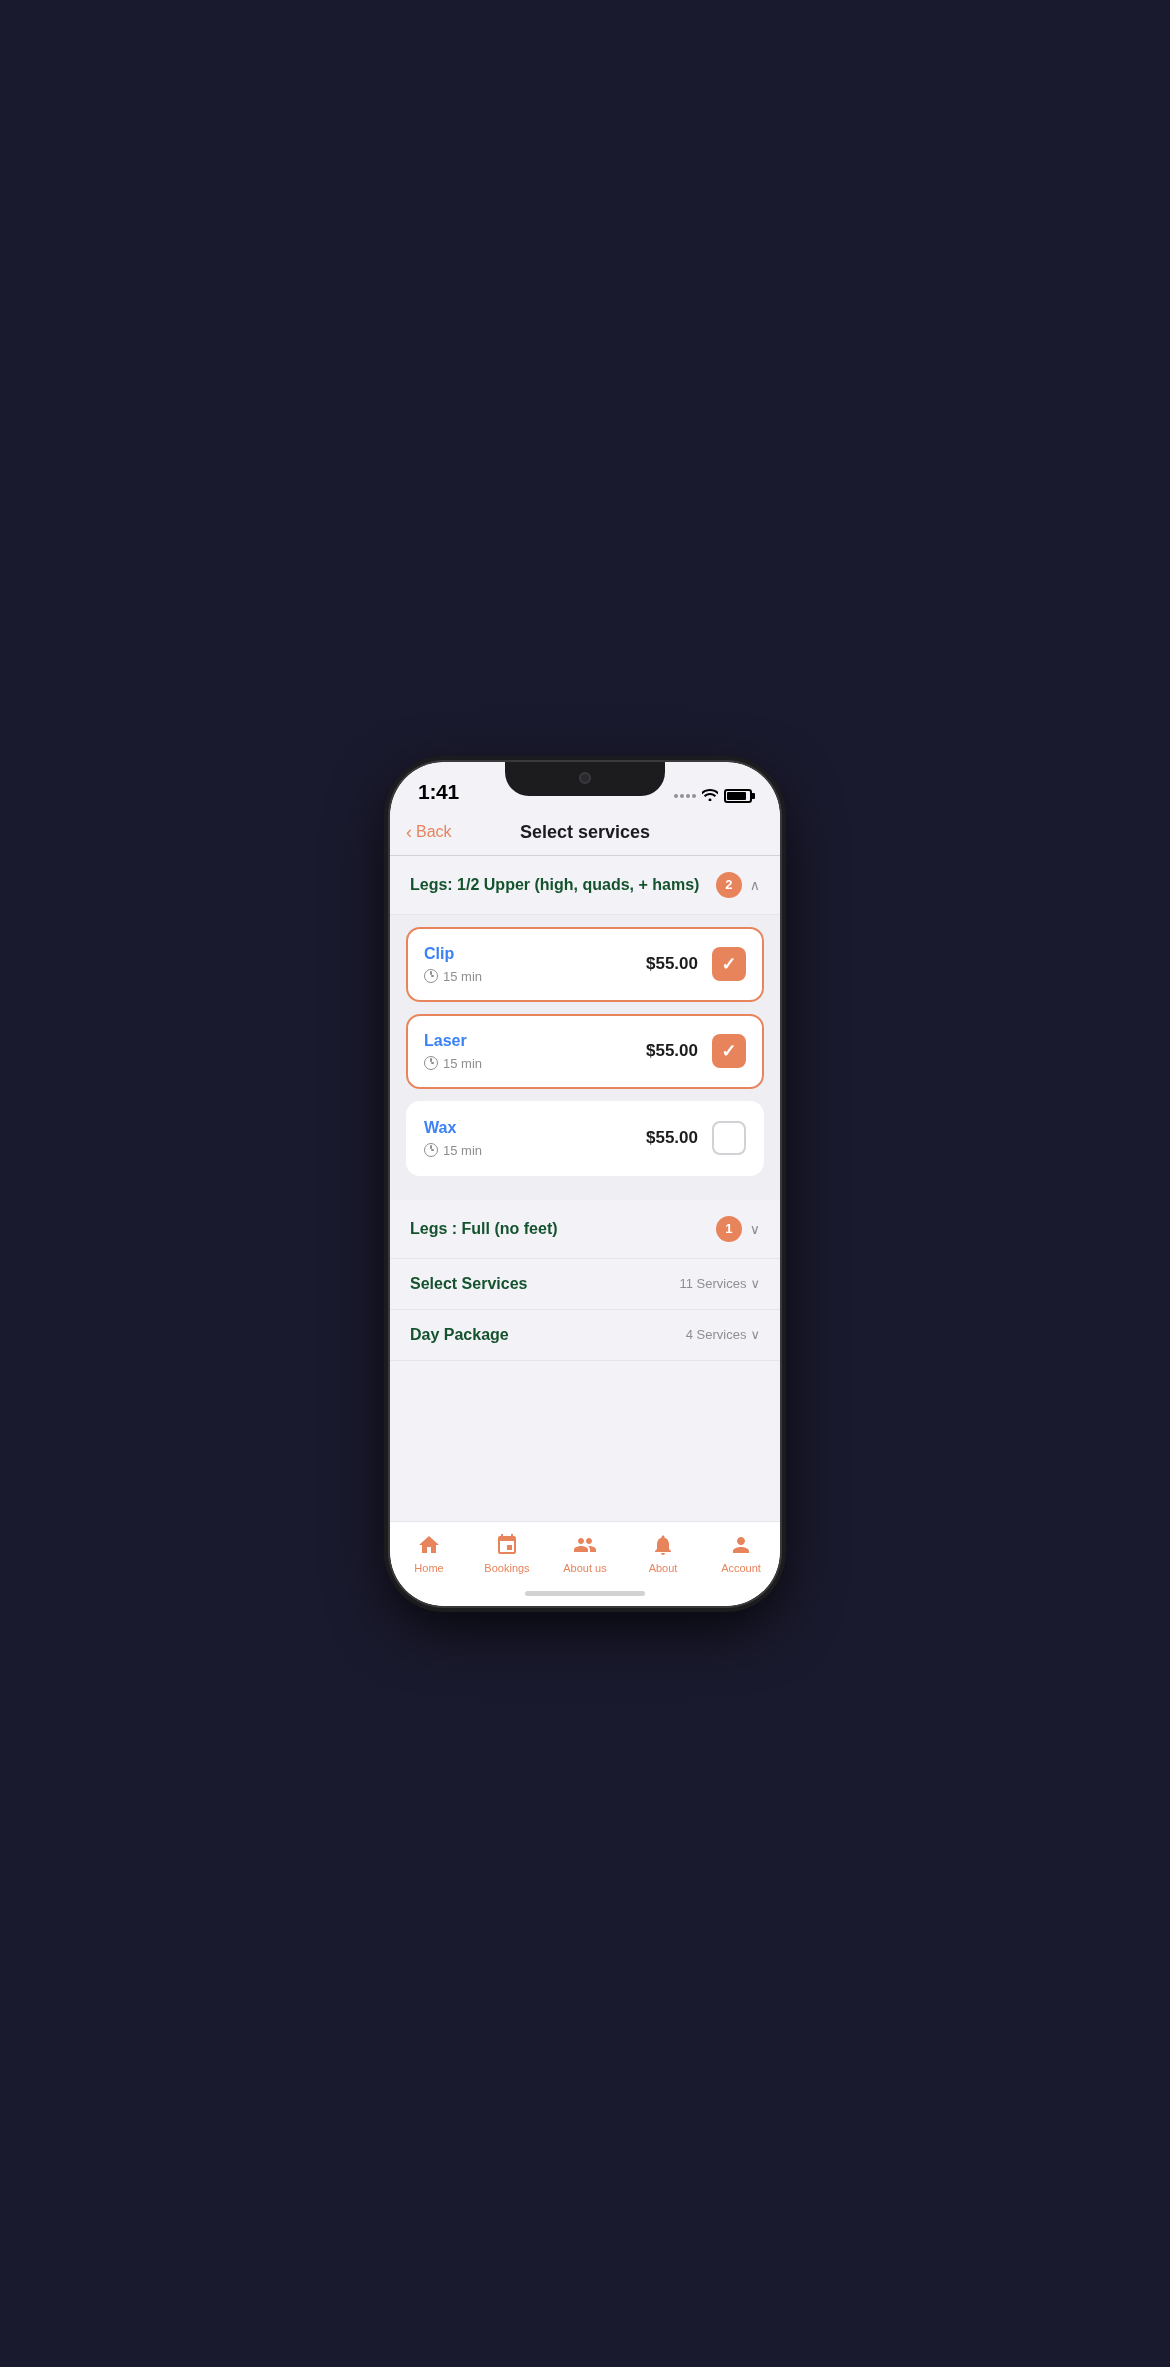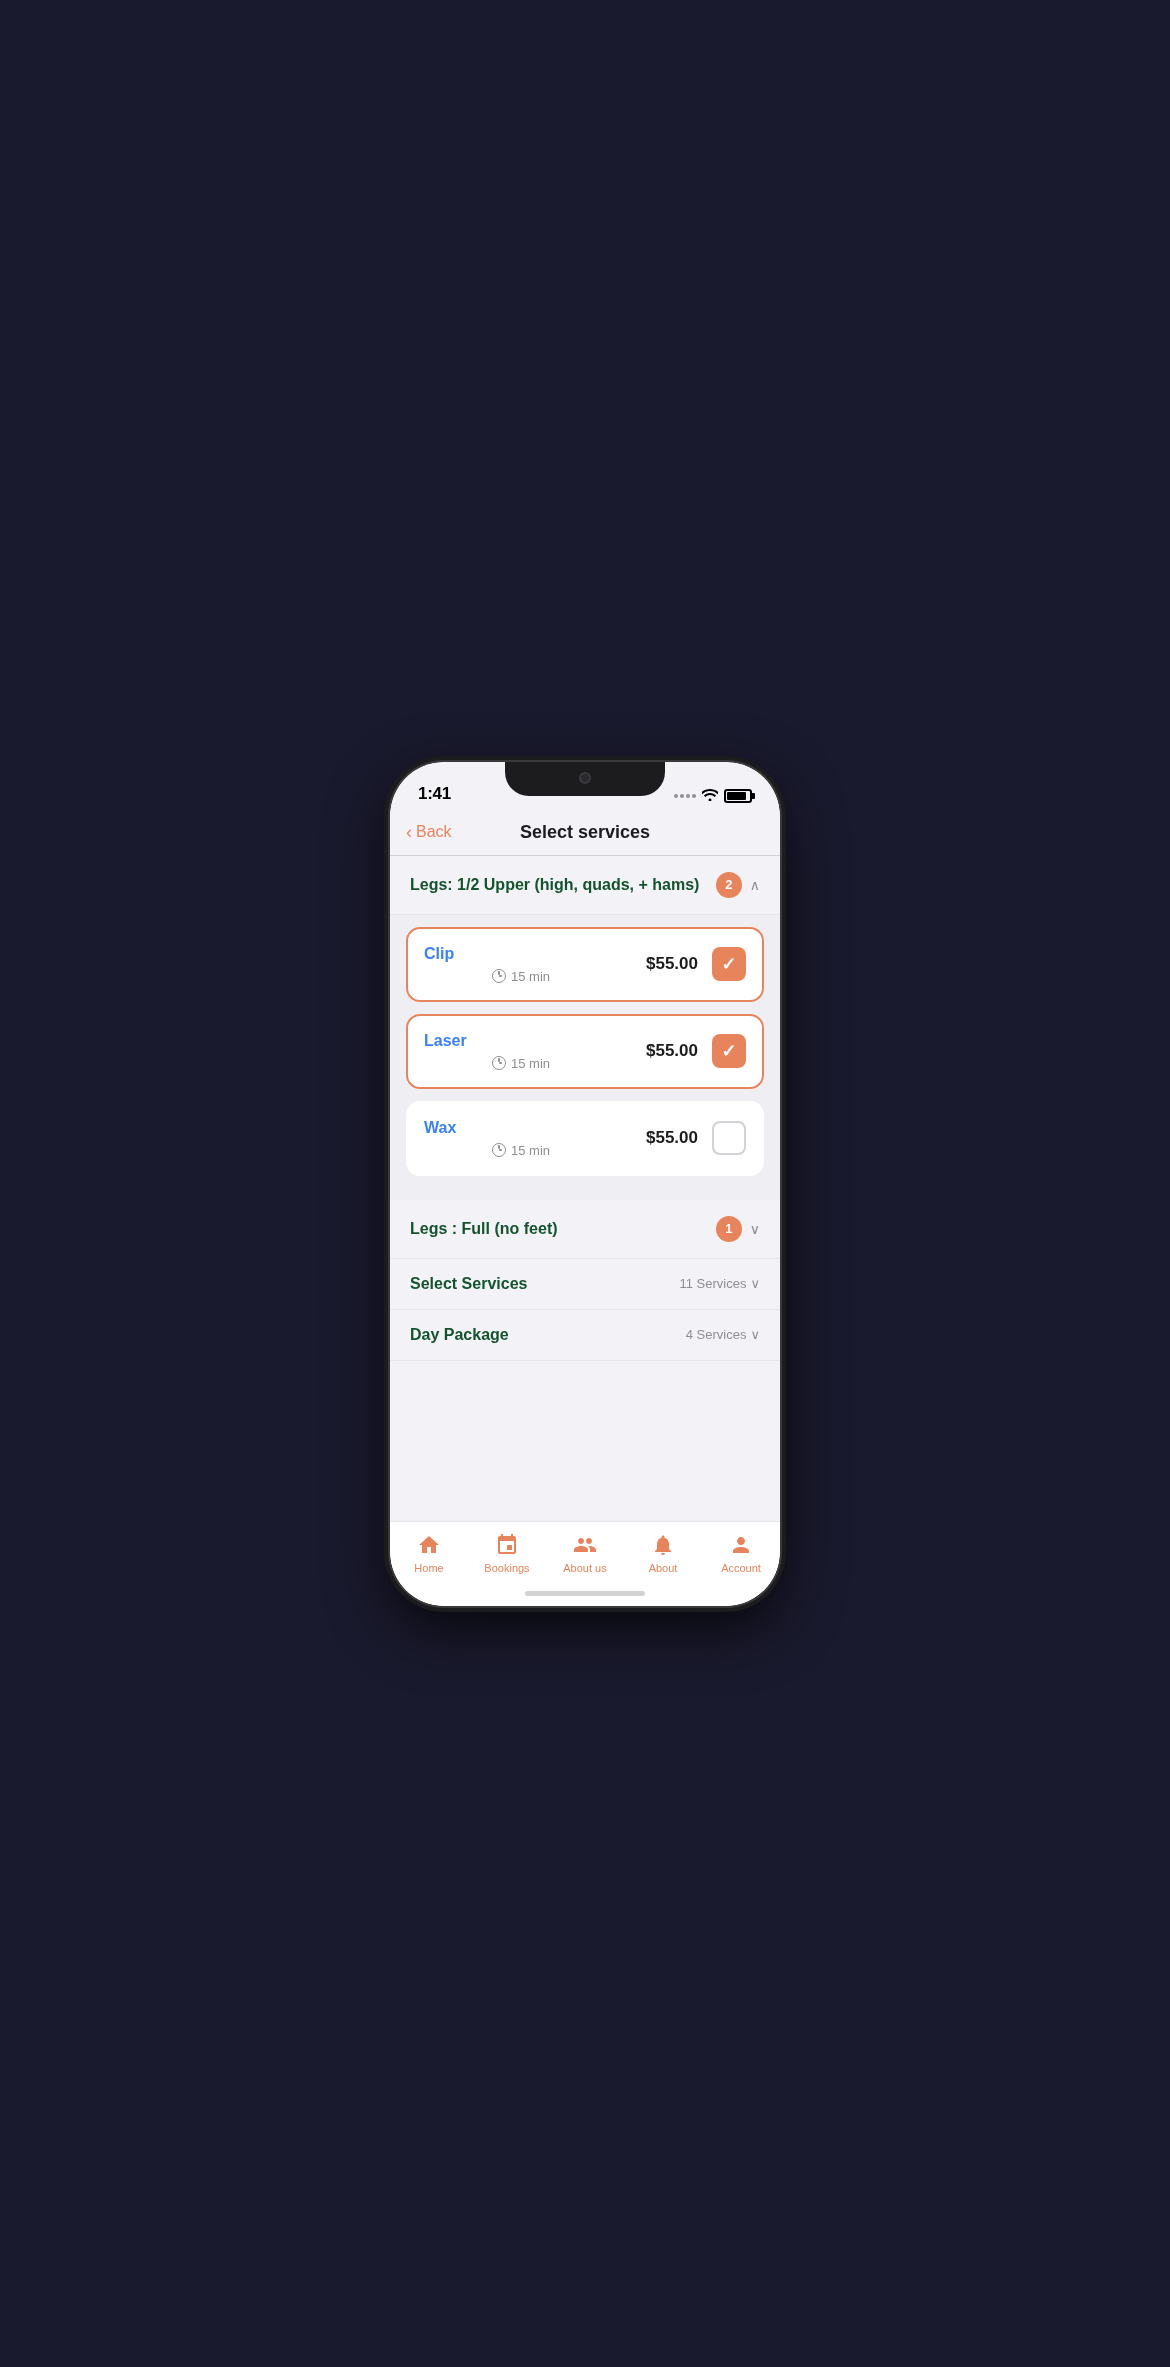--- a/index.html
+++ b/index.html
@@ -64,21 +64,21 @@
       display: flex;
       align-items: flex-end;
       justify-content: space-between;
       padding: 0 28px 8px;
       flex-shrink: 0;
       background: #f2f2f7;
       z-index: 10;
     }
 
     .status-time {
-      font-size: 17px;
+      font-size: 21px;
       font-weight: 600;
       color: #000;
       letter-spacing: -0.3px;
     }
 
     .status-icons {
       display: flex;
       align-items: center;
       gap: 6px;
     }
@@ -260,21 +260,20 @@
       color: #3b82f6;
       margin-bottom: 6px;
     }
 
     .service-duration {
       display: flex;
       align-items: center;
       gap: 5px;
       font-size: 13px;
       color: #8e8e93;
-      justify-content: center;
     }
 
     .clock-icon {
       width: 14px;
       height: 14px;
       border: 1.5px solid #8e8e93;
       border-radius: 50%;
       position: relative;
       display: flex;
       align-items: center;

